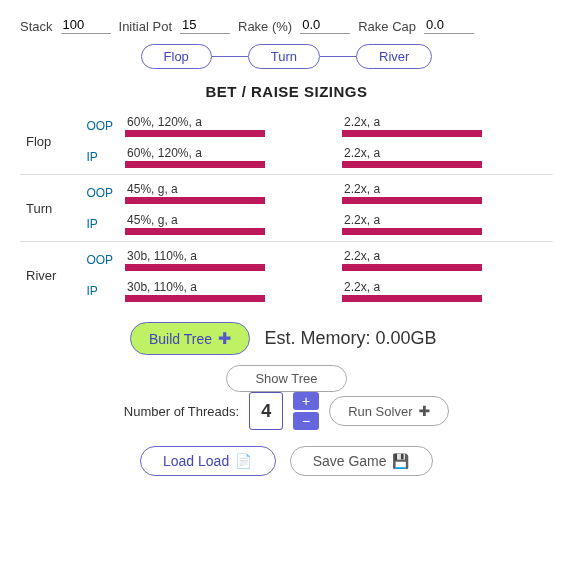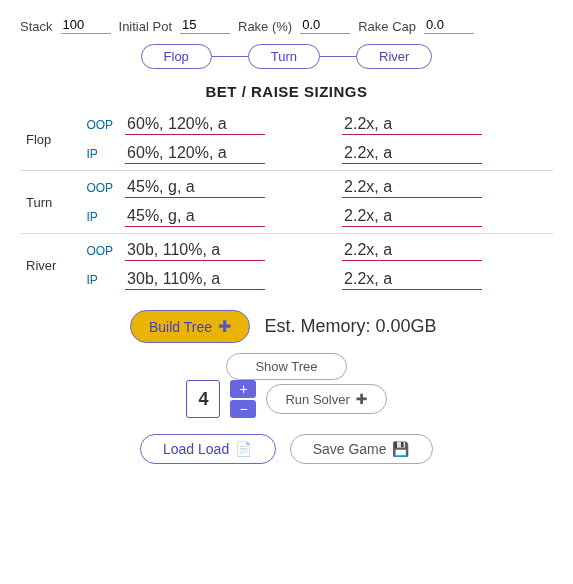--- a/index.html
+++ b/index.html
@@ -87,22 +87,22 @@
       padding-right: 8px;
       vertical-align: middle;
     }
     .pos-label {
       color: #0369a1;
       font-size: 12px;
       width: 32px;
     }
     .bet-input {
       border: none;
-      border-bottom: 1px solid #be185d;
-      font-size: 16px;
+      border-bottom: 7px solid #be185d;
+      font-size: 12px;
       color: #333;
       outline: none;
       width: 140px;
       padding: 1px 2px;
       background: transparent;
     }
     .divider-row td {
       padding: 0;
     }
     .divider-line {
@@ -116,21 +116,21 @@
       display: flex;
       align-items: center;
       gap: 14px;
       margin-bottom: 10px;
       padding-left: 110px;
     }
     .build-btn {
       border: 1.5px solid #6666cc;
       border-radius: 20px;
       padding: 6px 18px;
-      background: #eab308;
+      background: #bef264;
       color: #4444bb;
       font-size: 14px;
       cursor: pointer;
       outline: none;
       display: flex;
       align-items: center;
       gap: 6px;
     }
     .est-memory {
       font-size: 18px;
@@ -325,20 +325,21 @@
     <span style="font-size:16px; color:#5555cc;">✚</span>
   </button>
   <span class="est-memory">Est. Memory: 0.00GB</span>
 </div>
 
 <div class="show-tree-row">
   <button class="show-tree-btn">Show Tree</button>
 </div>
 
 <div class="threads-row">
+  <span class="threads-label">Number of Threads:</span>
   <div class="thread-count-box">4</div>
   <div class="thread-stepper">
     <button class="stepper-btn">+</button>
     <button class="stepper-btn">−</button>
   </div>
   <button class="run-solver-btn">
     <span>Run Solver</span>
     <span style="font-size:14px;">✚</span>
   </button>
 </div>

